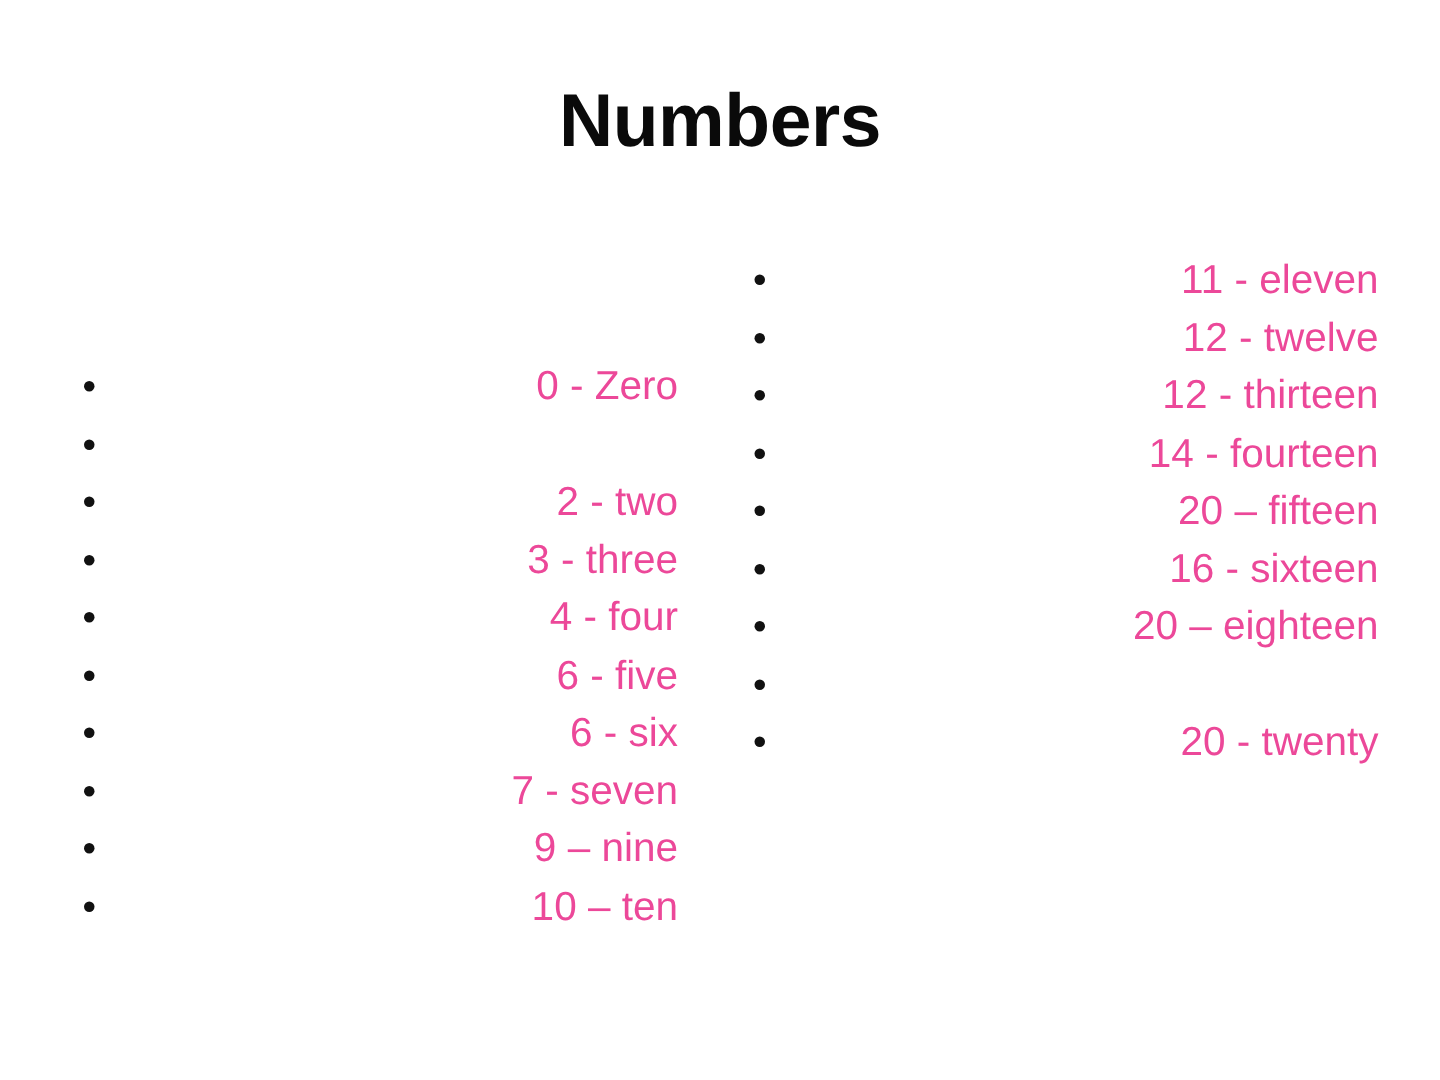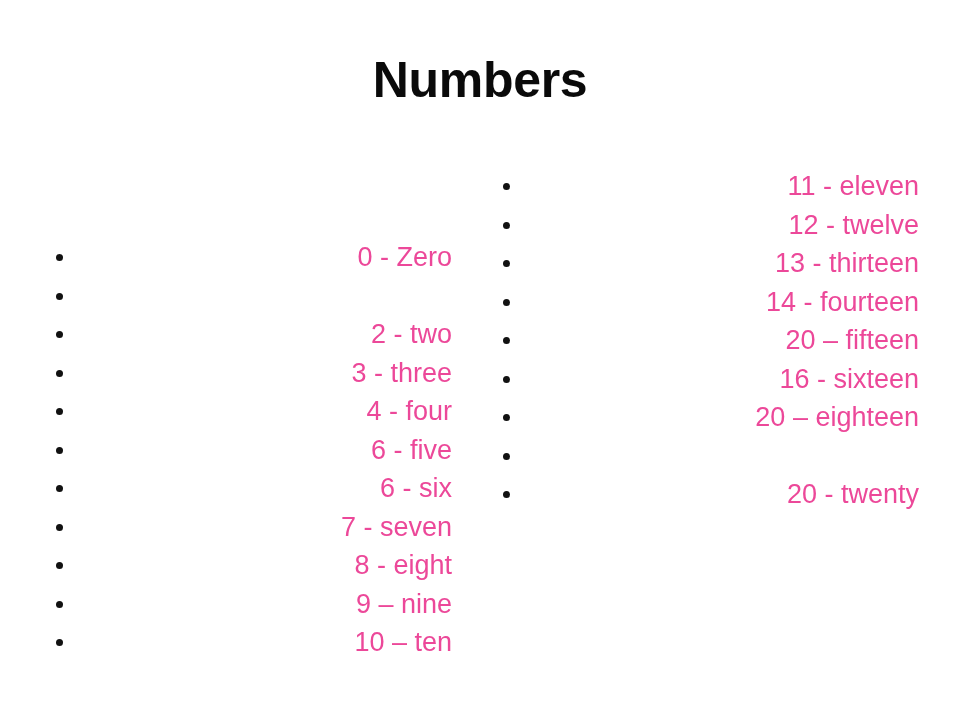--- a/index.html
+++ b/index.html
@@ -95,29 +95,28 @@
 
   <ul id="left-column" class="bullet-column">
       <li class="bullet-item"><span class="bullet-marker"></span><span class="bullet-text">0 - Zero</span></li>
       <li class="bullet-item"><span class="bullet-marker"></span></li>
       <li class="bullet-item"><span class="bullet-marker"></span><span class="bullet-text">2 - two</span></li>
       <li class="bullet-item"><span class="bullet-marker"></span><span class="bullet-text">3 - three</span></li>
       <li class="bullet-item"><span class="bullet-marker"></span><span class="bullet-text">4 - four</span></li>
       <li class="bullet-item"><span class="bullet-marker"></span><span class="bullet-text">6 - five</span></li>
       <li class="bullet-item"><span class="bullet-marker"></span><span class="bullet-text">6 - six</span></li>
       <li class="bullet-item"><span class="bullet-marker"></span><span class="bullet-text">7 - seven</span></li>
-      <li class="bullet-item"><span class="bullet-marker"></span><span class="bullet-text">8 - eight</span></li>
       <li class="bullet-item"><span class="bullet-marker"></span><span class="bullet-text">9 – nine</span></li>
       <li class="bullet-item"><span class="bullet-marker"></span><span class="bullet-text">10 – ten</span></li>
     </ul>
 
   <ul id="right-column" class="bullet-column">
       <li class="bullet-item"><span class="bullet-marker"></span><span class="bullet-text">11 - eleven</span></li>
       <li class="bullet-item"><span class="bullet-marker"></span><span class="bullet-text">12 - twelve</span></li>
-      <li class="bullet-item"><span class="bullet-marker"></span><span class="bullet-text">13 - thirteen</span></li>
+      <li class="bullet-item"><span class="bullet-marker"></span><span class="bullet-text">12 - thirteen</span></li>
       <li class="bullet-item"><span class="bullet-marker"></span><span class="bullet-text">14 - fourteen</span></li>
       <li class="bullet-item"><span class="bullet-marker"></span><span class="bullet-text">20 – fifteen</span></li>
       <li class="bullet-item"><span class="bullet-marker"></span><span class="bullet-text">16 - sixteen</span></li>
       <li class="bullet-item"><span class="bullet-marker"></span><span class="bullet-text">20 – eighteen</span></li>
       <li class="bullet-item"><span class="bullet-marker"></span></li>
       <li class="bullet-item"><span class="bullet-marker"></span><span class="bullet-text">20 - twenty</span></li>
     </ul>
 
 </div>
 

